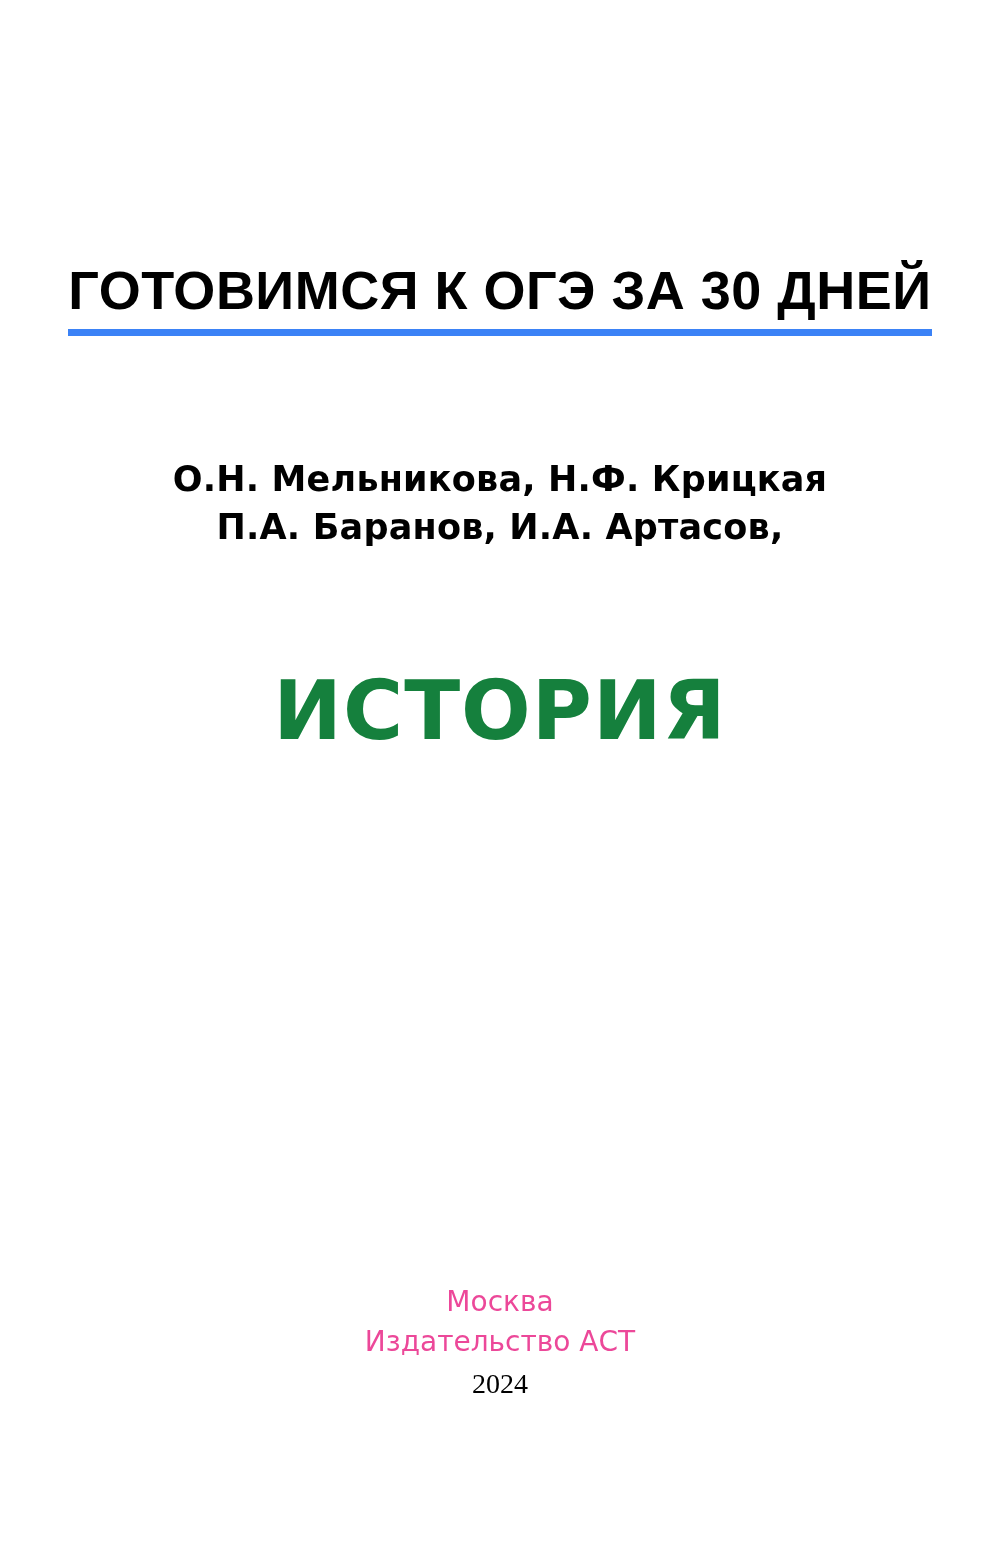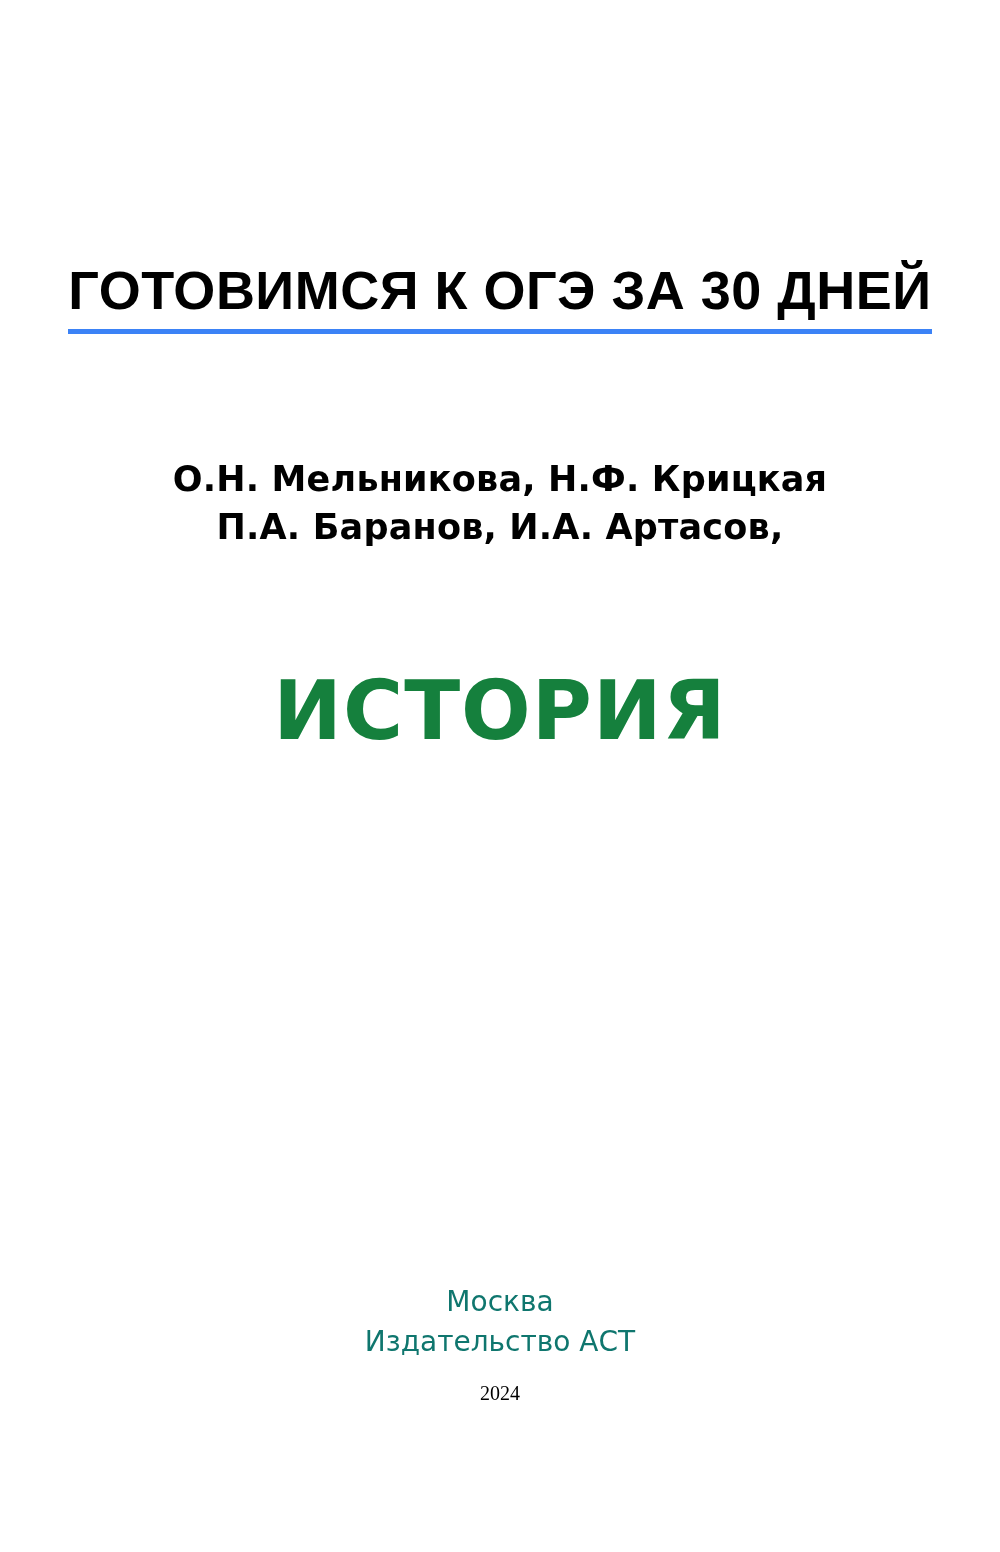--- a/index.html
+++ b/index.html
@@ -32,21 +32,21 @@
   }
   .series-title {
     display: inline-block;
     font-family: "Liberation Sans", sans-serif;
     font-weight: 700;
     font-size: 54px;
     line-height: 1.05;
     letter-spacing: 0.5px;
     color: #000000;
     padding-bottom: 10px;
-    border-bottom: 5px solid #3b82f6;
+    border-bottom: 7px solid #3b82f6;
     white-space: nowrap;
   }
 
   
   .authors-block {
     position: absolute;
     top: 455px;
     left: 0;
     width: 1000px;
     text-align: center;
@@ -81,29 +81,29 @@
     top: 1282px;
     left: 0;
     width: 1000px;
     text-align: center;
   }
   .imprint-line {
     font-family: "DejaVu Sans", sans-serif;
     font-weight: 400;
     font-size: 28px;
     line-height: 1.42;
-    color: #0f766e;
+    color: #ec4899;
   }
   .imprint-year {
     font-family: "Liberation Serif", serif;
     font-weight: 400;
-    font-size: 20px;
+    font-size: 28px;
     line-height: 1.4;
     color: #000000;
-    margin-top: 17px;
+    margin-top: 2px;
   }
 </style>
 </head>
 <body>
 
 <div class="page">
 
   <div class="series-block">
     <div class="series-title">ГОТОВИМСЯ К ОГЭ ЗА 30 ДНЕЙ</div>
   </div>

